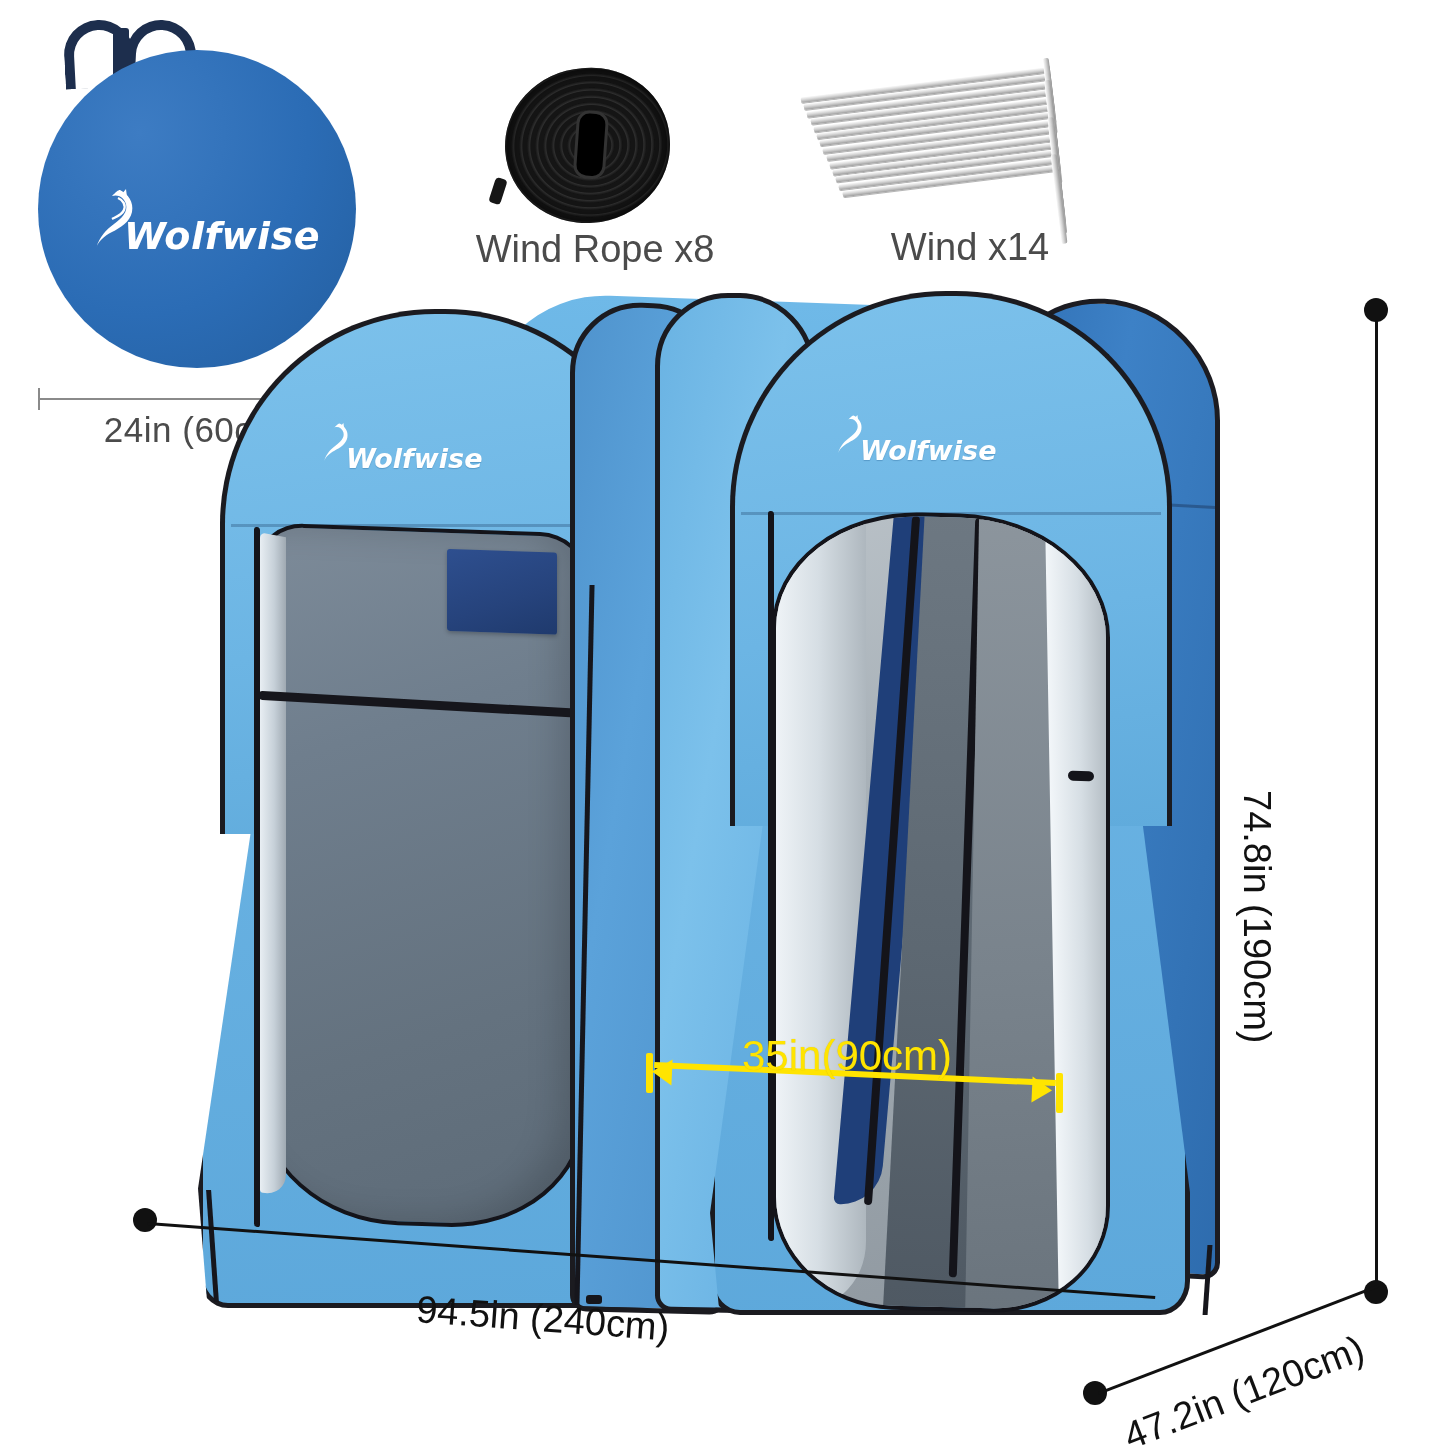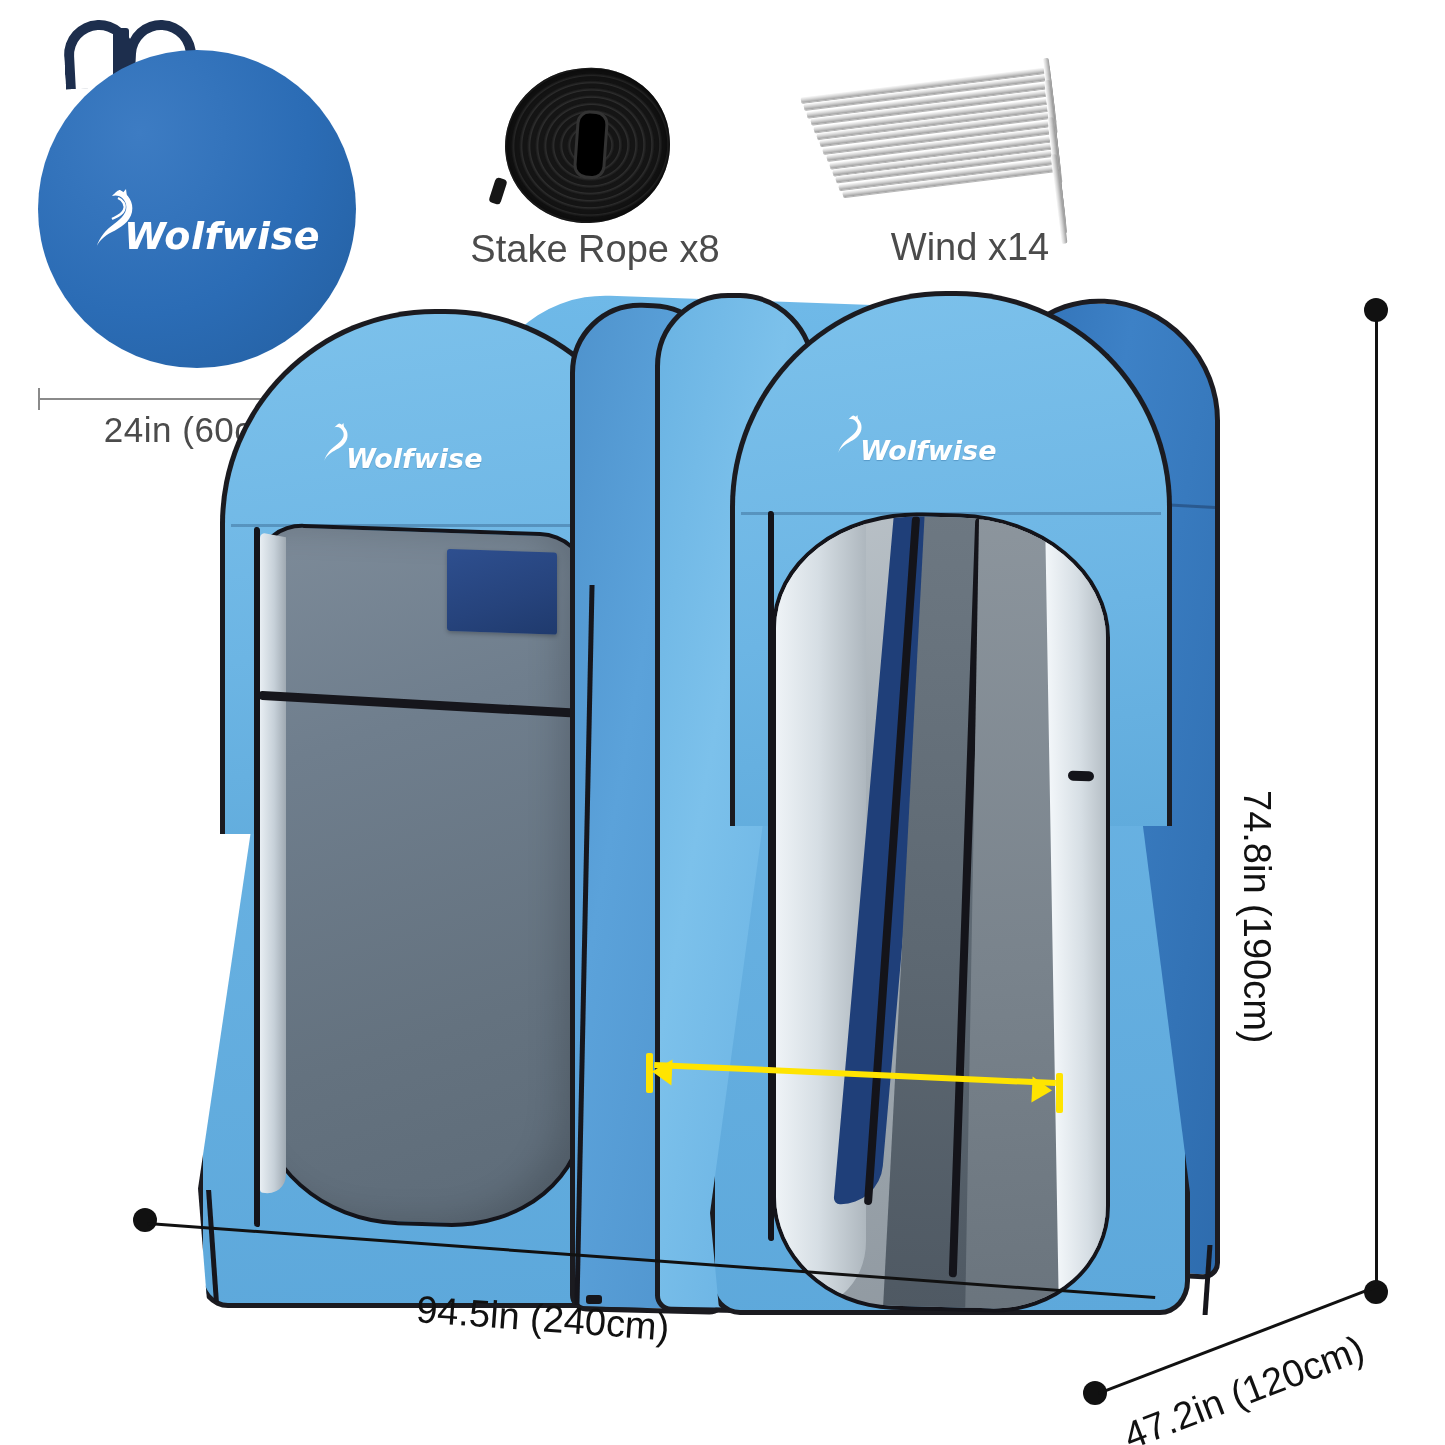--- a/index.html
+++ b/index.html
@@ -179,21 +179,21 @@
     <div class="tick" style="left:0;"></div>
     <div class="tick" style="right:0;"></div>
   </div>
   <div class="abs" id="bag-dim-label">24in (60cm)</div>
 
   <div class="abs" id="wind-rope-group">
     <div class="rope-coil">
       <div class="rope-core"></div>
     </div>
     <div class="rope-tail"></div>
-    <div class="acc-label" style="position:absolute;left:0;top:168px;width:330px;">Stake Rope x8</div>
+    <div class="acc-label" style="position:absolute;left:0;top:168px;width:330px;">Wind Rope x8</div>
   </div>
 
   <div class="abs" id="stake-group">
     <div class="stake-fan" id="stake-fan">
         <div class="stake" style="left: 0px; top: 14px; width: 248px; transform: rotate(-7deg);"></div>
         <div class="stake-hook" style="left: 246px; top: -10px; height: 56px; transform: rotate(-7deg);"></div>
         <div class="stake" style="left: 3.2px; top: 21.4px; width: 245.6px; transform: rotate(-7deg);"></div>
         <div class="stake-hook" style="left: 246.8px; top: -2.6px; height: 58.6px; transform: rotate(-7deg);"></div>
         <div class="stake" style="left: 6.4px; top: 28.8px; width: 243.2px; transform: rotate(-7deg);"></div>
         <div class="stake-hook" style="left: 247.6px; top: 4.8px; height: 61.2px; transform: rotate(-7deg);"></div>
@@ -320,14 +320,15 @@
     <div class="dim-text" style="left:1118px;top:1418px;transform:rotate(-21deg);transform-origin:left top;">47.2in (120cm)</div>
   </div>
 
   <div class="abs" id="yellow-dim">
     <div class="y-cap" style="left:6px;top:8px;"></div>
     <div class="y-line"></div>
     <div class="y-arrow" style="left:12px;top:14px;border-right:20px solid #ffe400;transform:rotate(2.6deg);"></div>
     <div class="y-arrow" style="left:392px;top:32px;border-left:20px solid #ffe400;transform:rotate(2.6deg);"></div>
     <div class="y-cap" style="left:416px;top:28px;"></div>
   </div>
+  <div class="abs" id="yellow-label">35in(90cm)</div>
 
 </div>
 
 </body></html>

